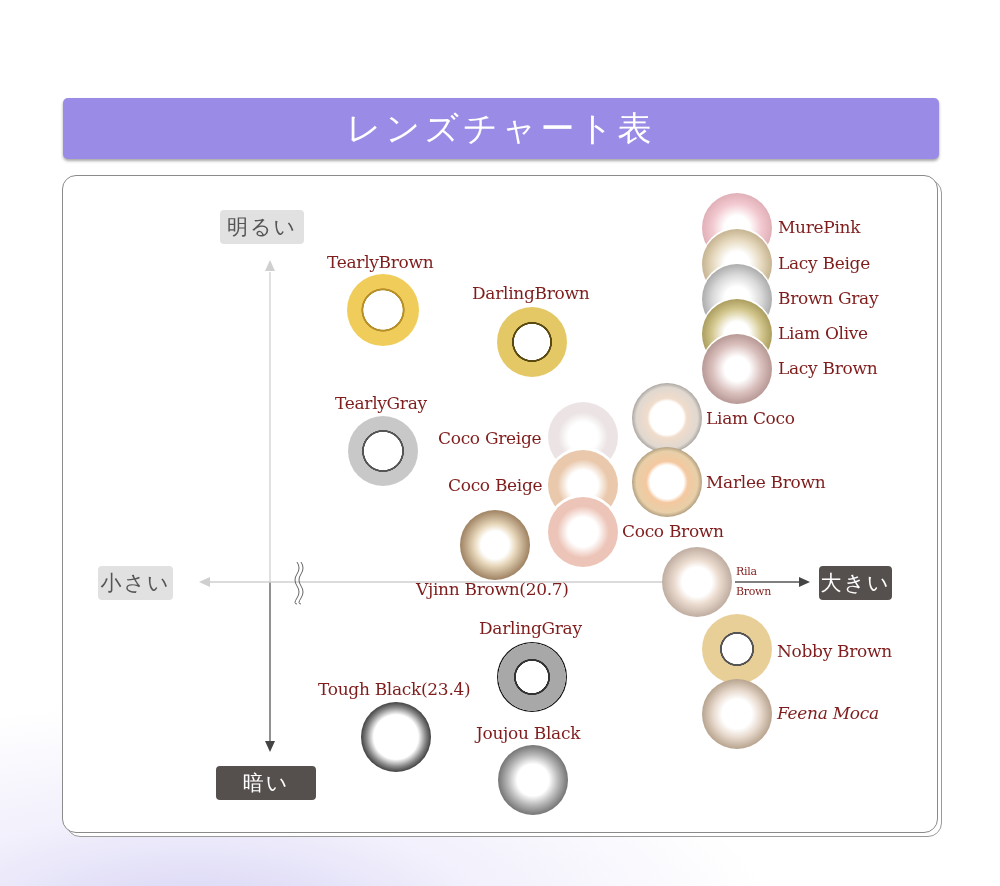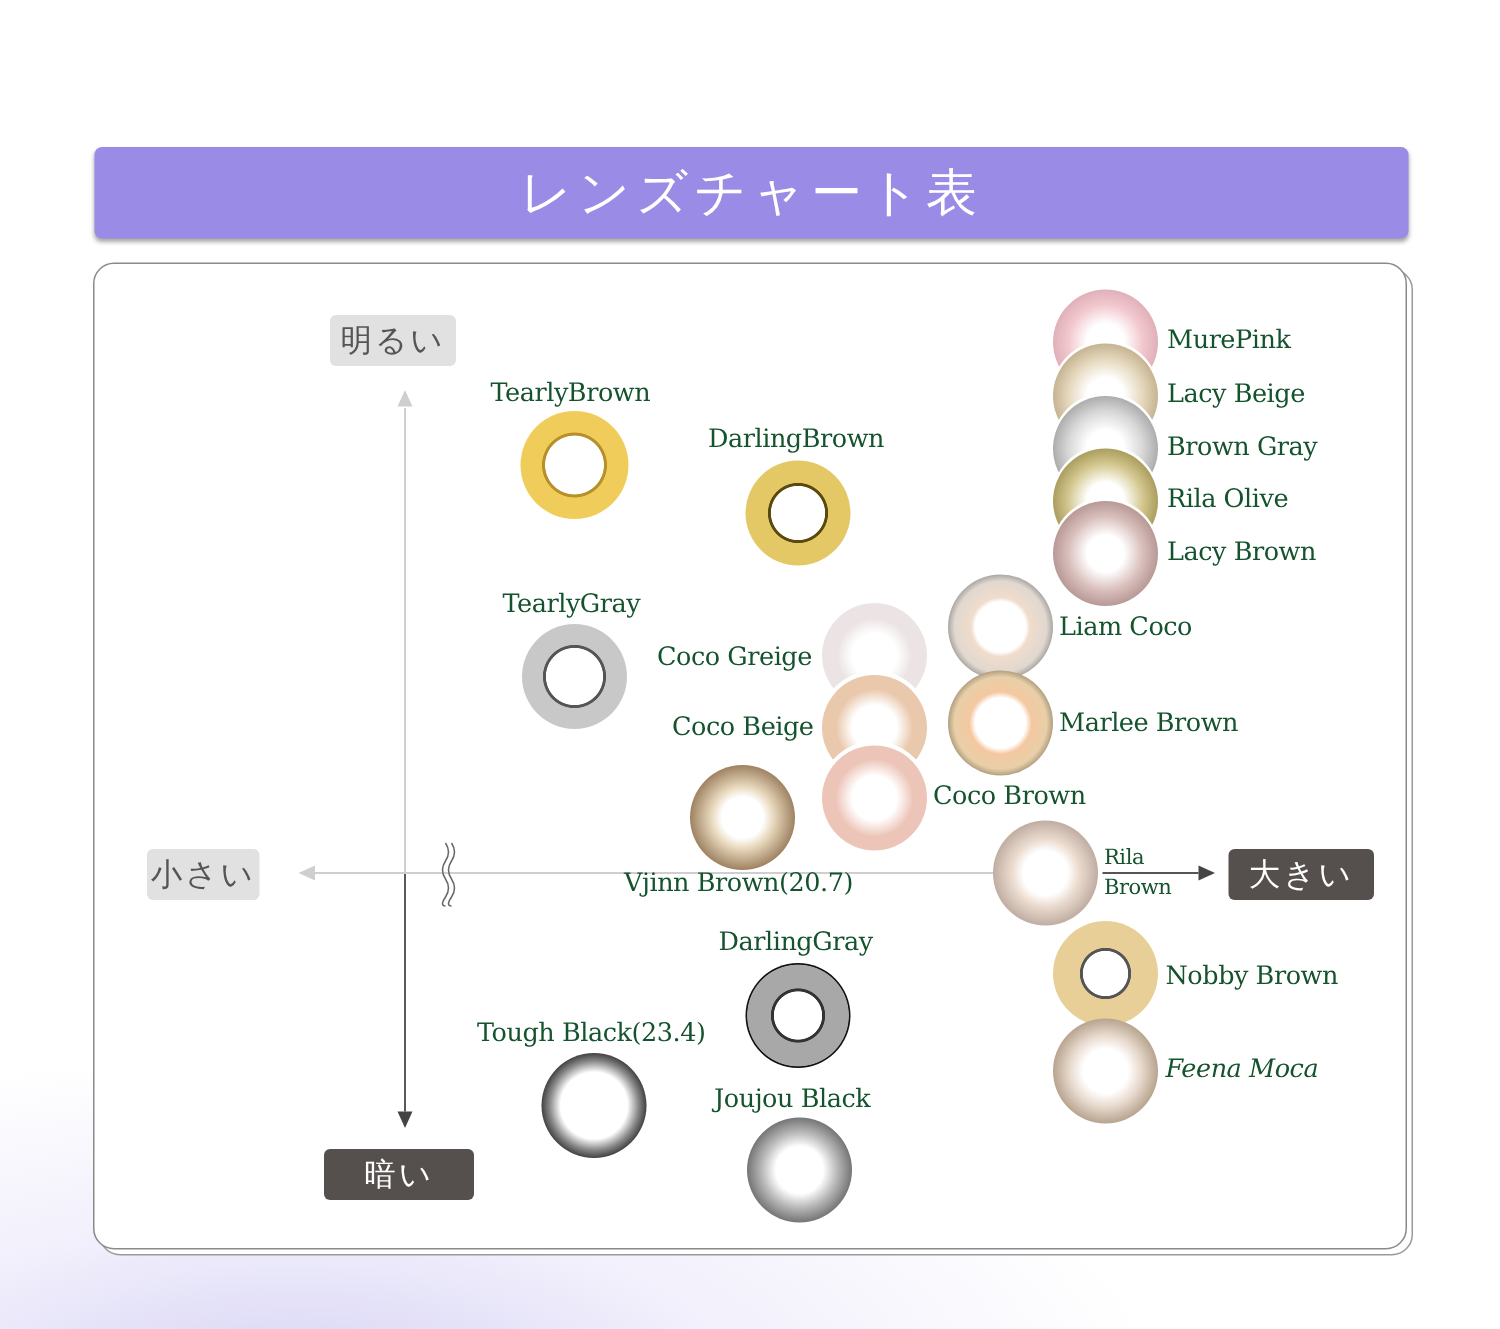--- a/index.html
+++ b/index.html
@@ -38,24 +38,24 @@
     display: flex; align-items: center; justify-content: center;
     font-size: 21px; letter-spacing: 2px;
   }
   .light { background: #e1e1e1; color: #555; }
   .dark { background: #554f4d; color: #fff; }
   .line { position: absolute; }
   .lens {
     position: absolute; border-radius: 50%;
   }
   .lbl {
-    position: absolute; font-size: 17px; color: #14532d; white-space: nowrap;
+    position: absolute; font-size: 17px; color: #7f1d1d; white-space: nowrap;
     font-family: "DejaVu Serif", serif; letter-spacing: -0.3px;
   }
-  .lbl.small { font-size: 14px; line-height: 20px; }
+  .lbl.small { font-size: 11px; line-height: 20px; }
 </style>
 </head>
 <body>
 
 <div class="bg-glow"></div>
 
 <div class="title-bar">
   <span>レンズチャート表</span>
 </div>
 
@@ -76,21 +76,21 @@
   <line x1="735" y1="582" x2="799" y2="582" stroke="#555" stroke-width="1.3"></line>
   <polygon points="810,582 799,577 799,587" fill="#444"></polygon>
 
   <path d="M297,562 q4,6 0,12 q-4,6 0,12 q4,6 0,12 q-4,6 0,6" stroke="#666" fill="none" stroke-width="1"></path>
   <path d="M301,562 q4,6 0,12 q-4,6 0,12 q4,6 0,12 q-4,6 0,6" stroke="#666" fill="none" stroke-width="1"></path>
 </svg>
 
 <div class="axis-label light" style="left:220px;top:210px;width:84px;">明るい</div>
 <div class="axis-label dark" style="left:216px;top:766px;width:100px;">暗い</div>
 <div class="axis-label light" style="left:98px;top:566px;width:75px;">小さい</div>
-<div class="axis-label dark" style="left:819px;top:566px;width:97px;text-align:right;">大きい</div>
+<div class="axis-label dark" style="left:819px;top:566px;width:73px;text-align:right;">大きい</div>
 
 <div class="lbl" style="left:327px;top:252px;">TearlyBrown</div>
 <div class="lens" style="left:347px;top:274px;width:72px;height:72px;background:radial-gradient(circle,#fff 0 38%,#b8902a 39% 42%,#f0cd5a 43% 86%,#4a3a10 87% 100%);"></div>
 
 <div class="lbl" style="left:472px;top:283px;">DarlingBrown</div>
 <div class="lens" style="left:497px;top:307px;width:70px;height:70px;background:radial-gradient(circle,#fff 0 36%,#5a4a10 37% 40%,#e4c865 41% 72%,#111 73% 100%);"></div>
 
 <div class="lbl" style="left:335px;top:393px;">TearlyGray</div>
 <div class="lens" style="left:348px;top:416px;width:70px;height:70px;background:radial-gradient(circle,#fff 0 38%,#555 39% 42%,#c8c8c8 43% 84%,#3e3e3e 85% 100%);"></div>
 
@@ -118,21 +118,21 @@
 <div class="lens" style="left:702px;top:193px;width:70px;height:70px;background:radial-gradient(circle,#fff 0 25%,#f2c8cf 50%,#d8a5ae 80%,#7a4e44 92% 100%);"></div>
 <div class="lbl" style="left:778px;top:217px;">MurePink</div>
 
 <div class="lens" style="left:702px;top:229px;width:70px;height:70px;background:radial-gradient(circle,#fff 0 25%,#e5d8bd 50%,#b8a47e 80%,#4a3a22 92% 100%);box-shadow:0 -1px 0 1px #fff;"></div>
 <div class="lbl" style="left:778px;top:253px;">Lacy Beige</div>
 
 <div class="lens" style="left:702px;top:264px;width:70px;height:70px;background:radial-gradient(circle,#fff 0 25%,#d8d8d8 50%,#999 80%,#222 92% 100%);box-shadow:0 -1px 0 1px #fff;"></div>
 <div class="lbl" style="left:778px;top:288px;">Brown Gray</div>
 
 <div class="lens" style="left:702px;top:299px;width:70px;height:70px;background:radial-gradient(circle,#fff 0 25%,#d4c890 50%,#998a48 80%,#4a4220 92% 100%);box-shadow:0 -1px 0 1px #fff;"></div>
-<div class="lbl" style="left:778px;top:323px;">Rila Olive</div>
+<div class="lbl" style="left:778px;top:323px;">Liam Olive</div>
 
 <div class="lens" style="left:702px;top:334px;width:70px;height:70px;background:radial-gradient(circle,#fff 0 25%,#d9bfbc 50%,#a88884 80%,#3e3432 92% 100%);box-shadow:0 -1px 0 1px #fff;"></div>
 <div class="lbl" style="left:778px;top:358px;">Lacy Brown</div>
 
 <div class="lens" style="left:632px;top:383px;width:70px;height:70px;background:radial-gradient(circle,#fff 0 34%,#f0dccb 40%,#e0d8d0 62%,#555 85%,#333 100%);"></div>
 <div class="lbl" style="left:706px;top:408px;">Liam  Coco</div>
 
 <div class="lens" style="left:632px;top:447px;width:70px;height:70px;background:radial-gradient(circle,#fff 0 34%,#f4c8a0 42%,#e8cfa8 62%,#5a5040 85%,#333 100%);"></div>
 <div class="lbl" style="left:706px;top:472px;">Marlee Brown</div>
 

